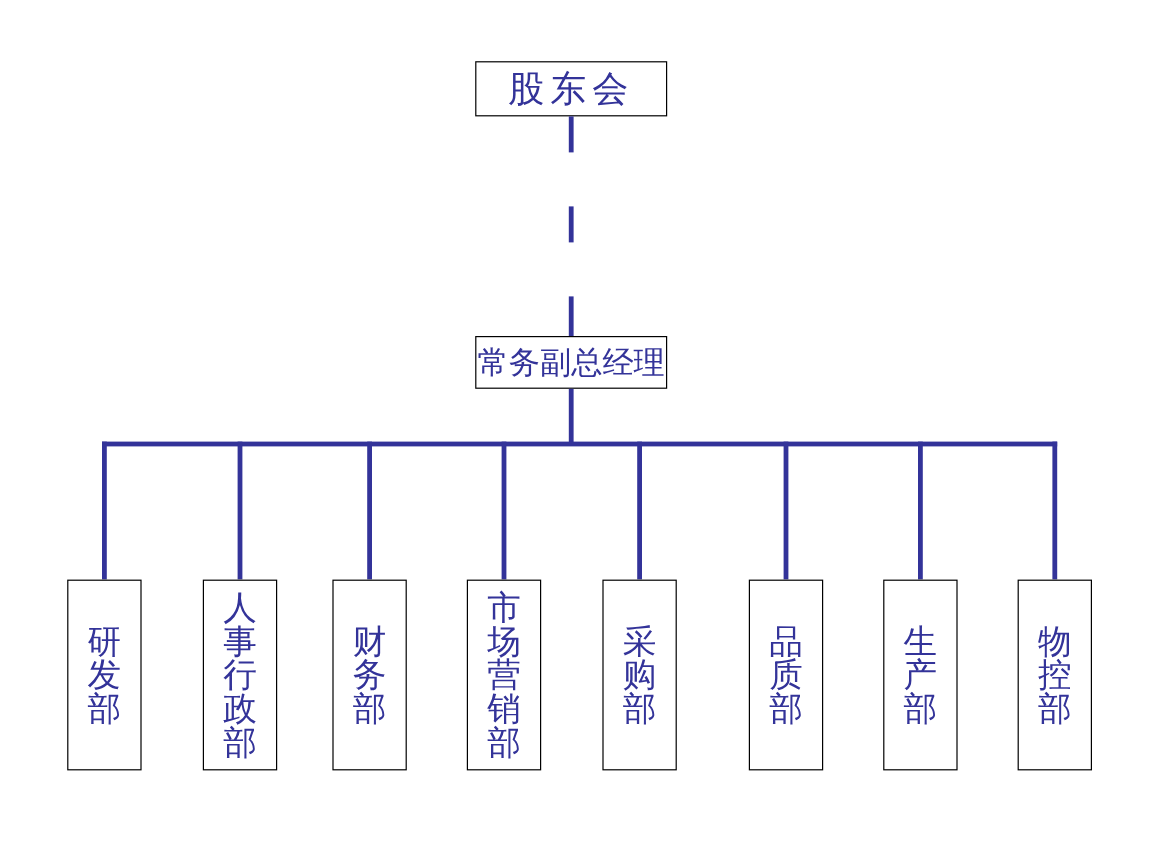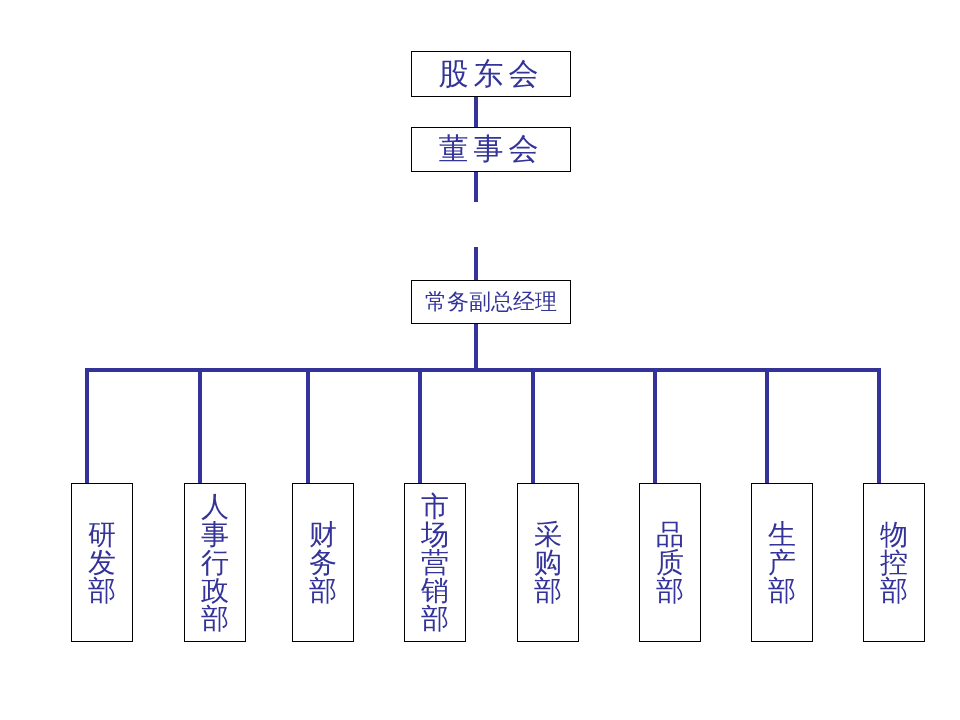--- a/index.html
+++ b/index.html
@@ -14,31 +14,30 @@
   }
   .node {
     position: absolute;
     box-sizing: border-box;
     border: 1px solid #000000;
     background: #ffffff;
     color: var(--accent);
     display: flex;
     align-items: center;
     justify-content: center;
-    margin-left: 15px;
   }
   .top-node {
     left: 396px;
     width: 160px;
     font-size: 30px;
     letter-spacing: 5px;
     white-space: nowrap;
   }
   .top-node.tight {
-    font-size: 22px;
+    font-size: 26px;
     letter-spacing: 0;
     font-family: Liberation Mono, monospace;
   }
   .dept-node {
     top: 483px;
     width: 62px;
     height: 159px;
     font-size: 28px;
   }
   .vtext { display: block; }
@@ -51,21 +50,20 @@
     position: absolute;
     background: var(--accent);
   }
 </style>
 </head>
 <body>
 
 <div class="stage" style="--accent: #333399;">
 
   <div class="node top-node" style="top:51px;height:46px">股东会</div>
-  <div class="node top-node" style="top:127px;height:45px">董事会</div>
   <div class="node top-node tight" style="top:280px;height:44px">常务副总经理</div>
 
   <div class="connector" style="left:474px;top:97px;width:4px;height:30px"></div>
   <div class="connector" style="left:474px;top:172px;width:4px;height:30px"></div>
   <div class="connector" style="left:474px;top:247px;width:4px;height:33px"></div>
   <div class="connector" style="left:474px;top:324px;width:4px;height:46px"></div>
 
   <div class="connector" style="left:85px;top:368px;width:796px;height:4px"></div>
 
   <div class="connector" style="left:85px;top:368px;width:4px;height:115px"></div>

